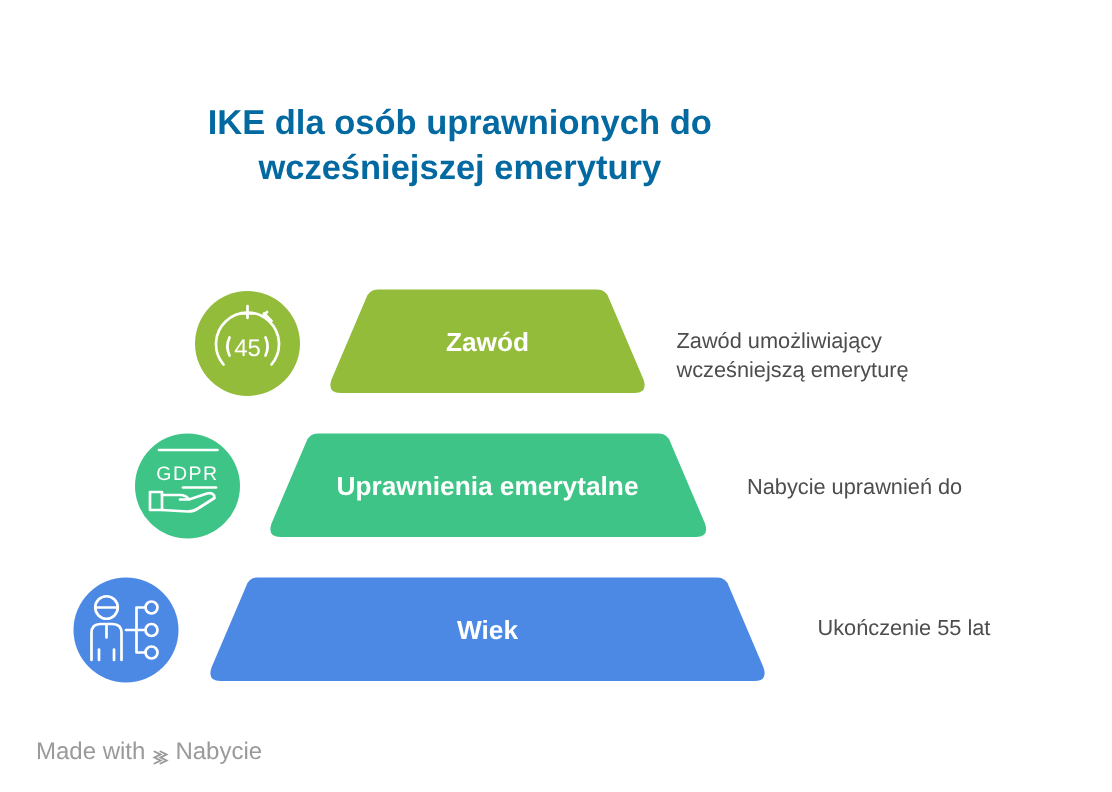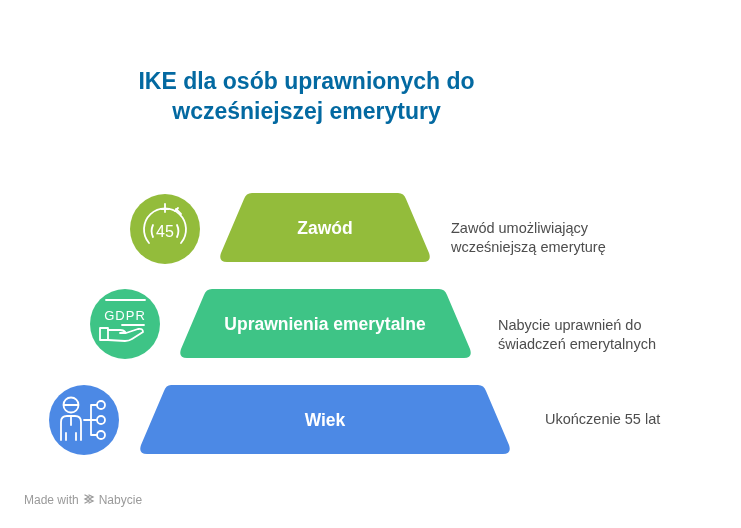--- a/index.html
+++ b/index.html
@@ -3,21 +3,21 @@
 <meta charset="utf-8">
 <style>
   html, body { margin: 0; padding: 0; background: #ffffff; }
   body { width: 741px; height: 528px; position: relative; overflow: hidden; font-family: "Liberation Sans", sans-serif; }
   .title { position: absolute; left: 0; width: 613px; top: 66px; text-align: center; font-family: "Liberation Sans", sans-serif; font-weight: 700; font-size: 23px; line-height: 30px; color: #0369a1; }
   .title div { white-space: nowrap; }
   svg.diagram { position: absolute; left: 0; top: 0; }
   .tier-label { font-family: "Liberation Sans", sans-serif; font-weight: 700; font-size: 17.5px; fill: #ffffff; }
   .desc { position: absolute; font-family: Liberation Sans, sans-serif; font-size: 14.5px; line-height: 19px; color: #4d4d4d; }
   .desc div { white-space: nowrap; }
-  .footer { position: absolute; left: 24px; top: 493px; font-family: "Liberation Sans", sans-serif; font-size: 12px; color: #9a9a9a; display: flex; align-items: flex-start; gap: 4px; }
+  .footer { position: absolute; left: 24px; top: 493px; font-family: "Liberation Sans", sans-serif; font-size: 16px; color: #9a9a9a; display: flex; align-items: flex-end; gap: 4px; }
   .footer svg { display: block; }
 </style>
 </head>
 <body>
 
 <div class="title">
   <div>IKE dla osób uprawnionych do</div>
   <div>wcześniejszej emerytury</div>
 </div>
 
@@ -81,21 +81,20 @@
     </g>
   </g>
 </svg>
 
 <div class="desc" style="left:451px; top:219px;">
   <div>Zawód umożliwiający</div>
   <div>wcześniejszą emeryturę</div>
 </div>
 <div class="desc" style="left:498px; top:316px;">
   <div>Nabycie uprawnień do</div>
-  <div>świadczeń emerytalnych</div>
 </div>
 <div class="desc" style="left:530px; top:410px;margin-left:15px;">
   <div>Ukończenie 55 lat</div>
 </div>
 
 <div class="footer">
   <span>Made with</span>
   <svg width="12" height="12" viewBox="0 0 12 12">
     <g stroke="#9a9a9a" stroke-width="1.3" fill="none" stroke-linecap="round">
       <path d="M 2 2 L 6 4 L 2 6 L 6 8 L 2 10"></path>

